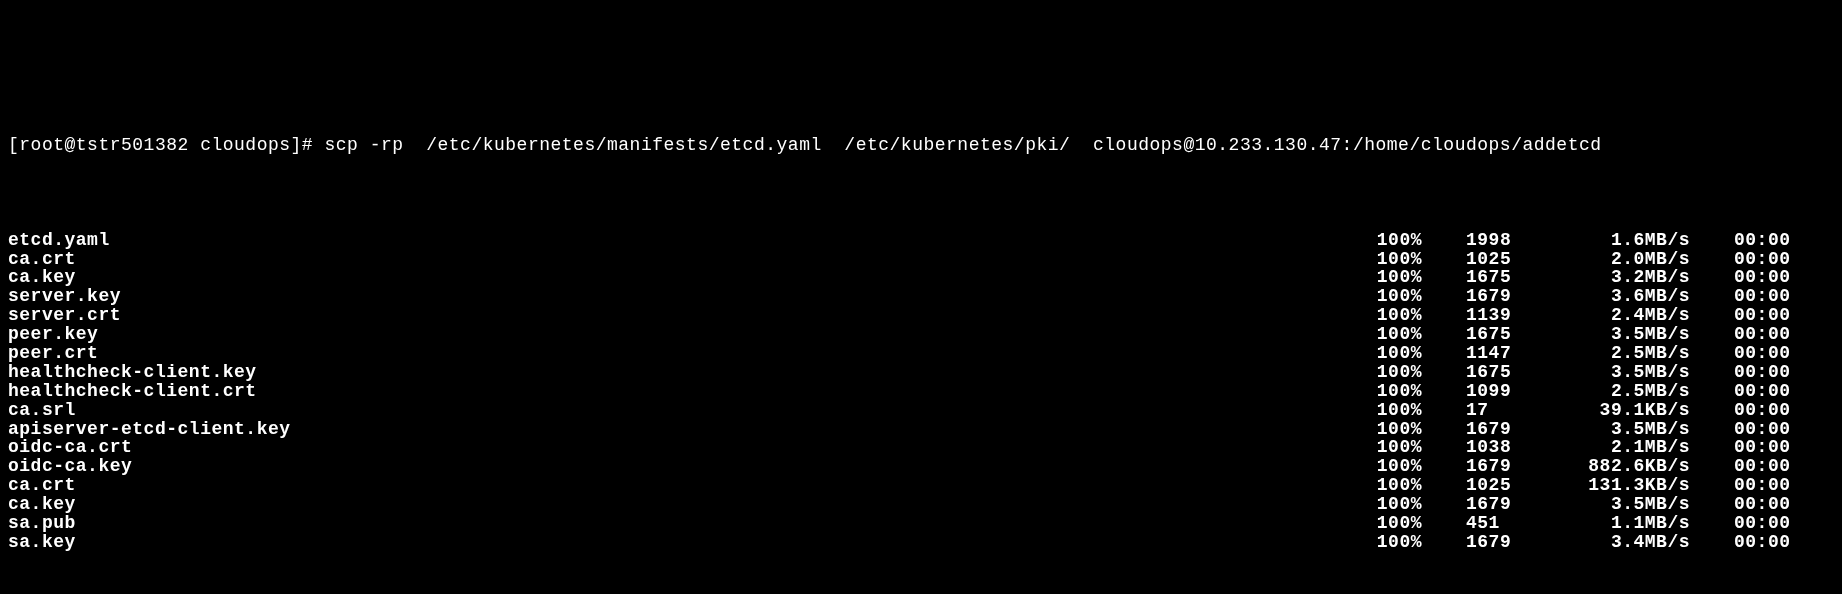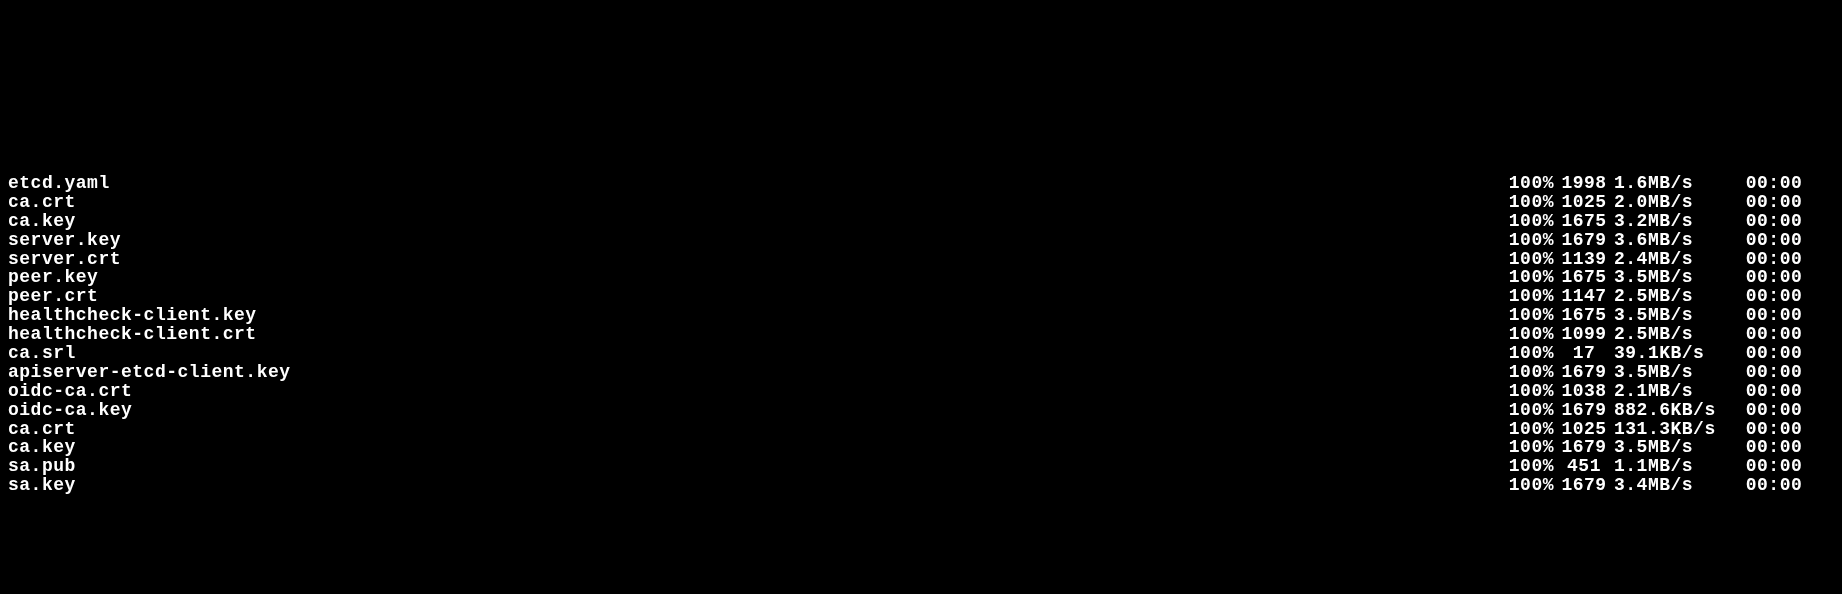--- a/index.html
+++ b/index.html
@@ -16,33 +16,35 @@
     .line {
       display: block;
     }
     .row {
       display: flex;
       justify-content: space-between;
       font-weight: bold;
     }
     .cols {
       display: inline-flex;
+      gap: 44px;
     }
     .c-pct { width: 60px; text-align: right; }
-    .c-size { width: 60px; text-align: center; }
-    .c-rate { width: 120px; }
-    .c-time { width: 80px; text-align: center; margin-right: 20px; }
+    .c-size { width: 60px; text-align: left; }
+    .c-rate { width: 120px; text-align: right; }
+    .c-time { width: 80px; text-align: left; margin-right: 20px; }
   </style>
 </head>
 <body>
 
 
 
 <div>
 
+  <span class="line"><span>[root@tstr501382 cloudops]# </span><span>scp -rp  /etc/kubernetes/manifests/etcd.yaml  /etc/kubernetes/pki/  cloudops@10.233.130.47:/home/cloudops/addetcd</span></span>
 
 
   <div id="file-rows"><div class="row"><span>etcd.yaml</span><span class="cols"><span class="c-pct">100%</span><span class="c-size">1998</span><span class="c-rate">1.6MB/s</span><span class="c-time">00:00</span></span></div><div class="row"><span>ca.crt</span><span class="cols"><span class="c-pct">100%</span><span class="c-size">1025</span><span class="c-rate">2.0MB/s</span><span class="c-time">00:00</span></span></div><div class="row"><span>ca.key</span><span class="cols"><span class="c-pct">100%</span><span class="c-size">1675</span><span class="c-rate">3.2MB/s</span><span class="c-time">00:00</span></span></div><div class="row"><span>server.key</span><span class="cols"><span class="c-pct">100%</span><span class="c-size">1679</span><span class="c-rate">3.6MB/s</span><span class="c-time">00:00</span></span></div><div class="row"><span>server.crt</span><span class="cols"><span class="c-pct">100%</span><span class="c-size">1139</span><span class="c-rate">2.4MB/s</span><span class="c-time">00:00</span></span></div><div class="row"><span>peer.key</span><span class="cols"><span class="c-pct">100%</span><span class="c-size">1675</span><span class="c-rate">3.5MB/s</span><span class="c-time">00:00</span></span></div><div class="row"><span>peer.crt</span><span class="cols"><span class="c-pct">100%</span><span class="c-size">1147</span><span class="c-rate">2.5MB/s</span><span class="c-time">00:00</span></span></div><div class="row"><span>healthcheck-client.key</span><span class="cols"><span class="c-pct">100%</span><span class="c-size">1675</span><span class="c-rate">3.5MB/s</span><span class="c-time">00:00</span></span></div><div class="row"><span>healthcheck-client.crt</span><span class="cols"><span class="c-pct">100%</span><span class="c-size">1099</span><span class="c-rate">2.5MB/s</span><span class="c-time">00:00</span></span></div><div class="row"><span>ca.srl</span><span class="cols"><span class="c-pct">100%</span><span class="c-size">17</span><span class="c-rate">39.1KB/s</span><span class="c-time">00:00</span></span></div><div class="row"><span>apiserver-etcd-client.key</span><span class="cols"><span class="c-pct">100%</span><span class="c-size">1679</span><span class="c-rate">3.5MB/s</span><span class="c-time">00:00</span></span></div><div class="row"><span>oidc-ca.crt</span><span class="cols"><span class="c-pct">100%</span><span class="c-size">1038</span><span class="c-rate">2.1MB/s</span><span class="c-time">00:00</span></span></div><div class="row"><span>oidc-ca.key</span><span class="cols"><span class="c-pct">100%</span><span class="c-size">1679</span><span class="c-rate">882.6KB/s</span><span class="c-time">00:00</span></span></div><div class="row"><span>ca.crt</span><span class="cols"><span class="c-pct">100%</span><span class="c-size">1025</span><span class="c-rate">131.3KB/s</span><span class="c-time">00:00</span></span></div><div class="row"><span>ca.key</span><span class="cols"><span class="c-pct">100%</span><span class="c-size">1679</span><span class="c-rate">3.5MB/s</span><span class="c-time">00:00</span></span></div><div class="row"><span>sa.pub</span><span class="cols"><span class="c-pct">100%</span><span class="c-size">451</span><span class="c-rate">1.1MB/s</span><span class="c-time">00:00</span></span></div><div class="row"><span>sa.key</span><span class="cols"><span class="c-pct">100%</span><span class="c-size">1679</span><span class="c-rate">3.4MB/s</span><span class="c-time">00:00</span></span></div></div>
 
   
 
 </div>
 
 
 

